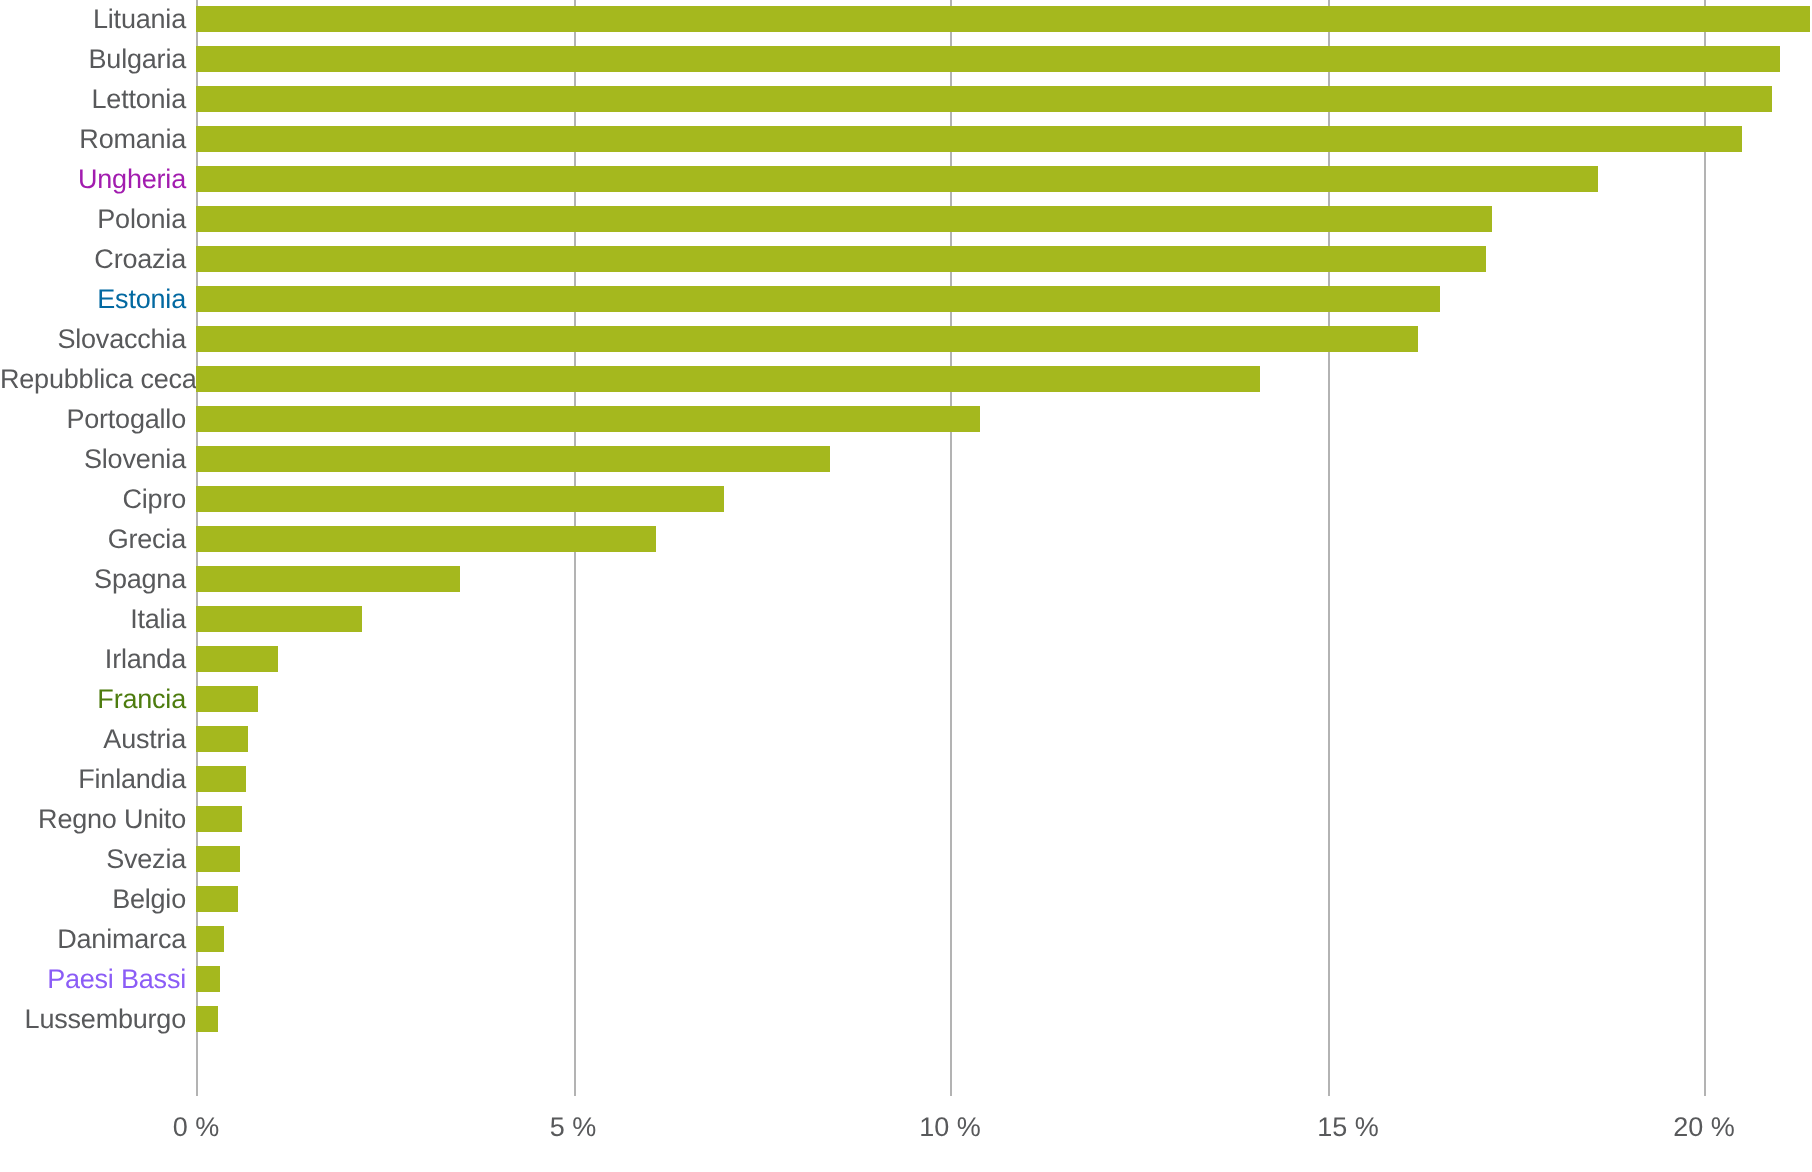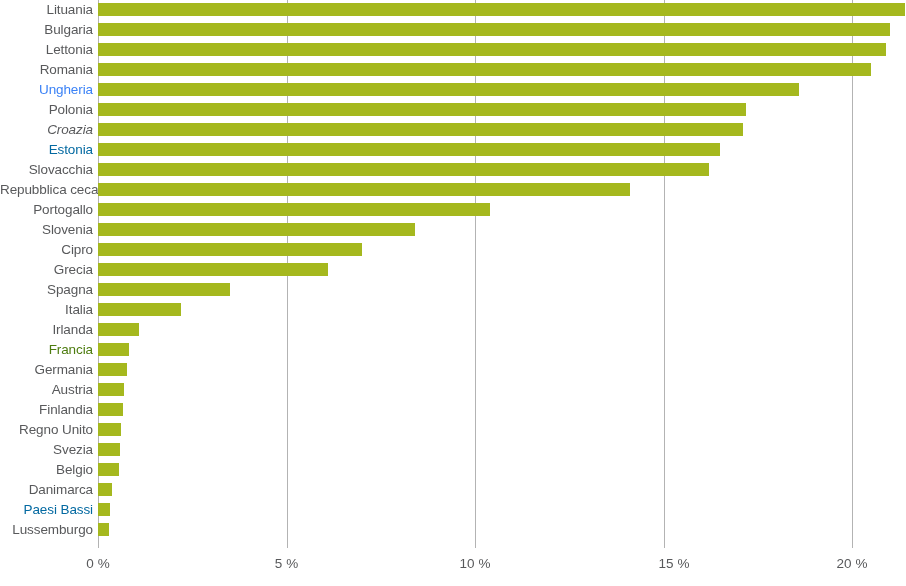--- a/index.html
+++ b/index.html
@@ -138,33 +138,33 @@
             <div class="bar" title="Lettonia" style="width: 787.93px; background: rgb(165, 184, 30);"></div>
           </div>
         </div>
         <div class="row">
           <div class="row-label" style="color: rgb(88, 89, 91);">Romania</div>
           <div class="bar-track">
             <div class="bar" title="Romania" style="width: 772.85px; background: rgb(165, 184, 30);"></div>
           </div>
         </div>
         <div class="row">
-          <div class="row-label" style="color: #3b82f6;">Ungheria</div>
+          <div class="row-label" style="color: #a21caf;">Ungheria</div>
           <div class="bar-track">
             <div class="bar" title="Ungheria" style="width: 701.22px; background: rgb(165, 184, 30);"></div>
           </div>
         </div>
         <div class="row">
           <div class="row-label" style="color: rgb(88, 89, 91);">Polonia</div>
           <div class="bar-track">
             <div class="bar" title="Polonia" style="width: 648.44px; background: rgb(165, 184, 30);"></div>
           </div>
         </div>
         <div class="row">
-          <div class="row-label" style="color: rgb(88, 89, 91); font-style: italic;">Croazia</div>
+          <div class="row-label" style="color: rgb(88, 89, 91);">Croazia</div>
           <div class="bar-track">
             <div class="bar" title="Croazia" style="width: 644.67px; background: rgb(165, 184, 30);"></div>
           </div>
         </div>
         <div class="row">
           <div class="row-label" style="color: #0369a1;">Estonia</div>
           <div class="bar-track">
             <div class="bar" title="Estonia" style="width: 622.05px; background: rgb(165, 184, 30);"></div>
           </div>
         </div>
@@ -222,26 +222,20 @@
             <div class="bar" title="Irlanda" style="width: 41.47px; background: rgb(165, 184, 30);"></div>
           </div>
         </div>
         <div class="row">
           <div class="row-label" style="color: #4d7c0f;">Francia</div>
           <div class="bar-track">
             <div class="bar" title="Francia" style="width: 30.914px; background: rgb(165, 184, 30);"></div>
           </div>
         </div>
         <div class="row">
-          <div class="row-label" style="color: rgb(88, 89, 91);">Germania</div>
-          <div class="bar-track">
-            <div class="bar" title="Germania" style="width: 29.406px; background: rgb(165, 184, 30);"></div>
-          </div>
-        </div>
-        <div class="row">
           <div class="row-label" style="color: rgb(88, 89, 91);">Austria</div>
           <div class="bar-track">
             <div class="bar" title="Austria" style="width: 26.39px; background: rgb(165, 184, 30);"></div>
           </div>
         </div>
         <div class="row">
           <div class="row-label" style="color: rgb(88, 89, 91);">Finlandia</div>
           <div class="bar-track">
             <div class="bar" title="Finlandia" style="width: 24.505px; background: rgb(165, 184, 30);"></div>
           </div>
@@ -264,21 +258,21 @@
             <div class="bar" title="Belgio" style="width: 20.735px; background: rgb(165, 184, 30);"></div>
           </div>
         </div>
         <div class="row">
           <div class="row-label" style="color: rgb(88, 89, 91);">Danimarca</div>
           <div class="bar-track">
             <div class="bar" title="Danimarca" style="width: 14.326px; background: rgb(165, 184, 30);"></div>
           </div>
         </div>
         <div class="row">
-          <div class="row-label" style="color: #0369a1;">Paesi Bassi</div>
+          <div class="row-label" style="color: #8b5cf6;">Paesi Bassi</div>
           <div class="bar-track">
             <div class="bar" title="Paesi Bassi" style="width: 12.441px; background: rgb(165, 184, 30);"></div>
           </div>
         </div>
         <div class="row">
           <div class="row-label" style="color: rgb(88, 89, 91);">Lussemburgo</div>
           <div class="bar-track">
             <div class="bar" title="Lussemburgo" style="width: 10.556px; background: rgb(165, 184, 30);"></div>
           </div>
         </div>

